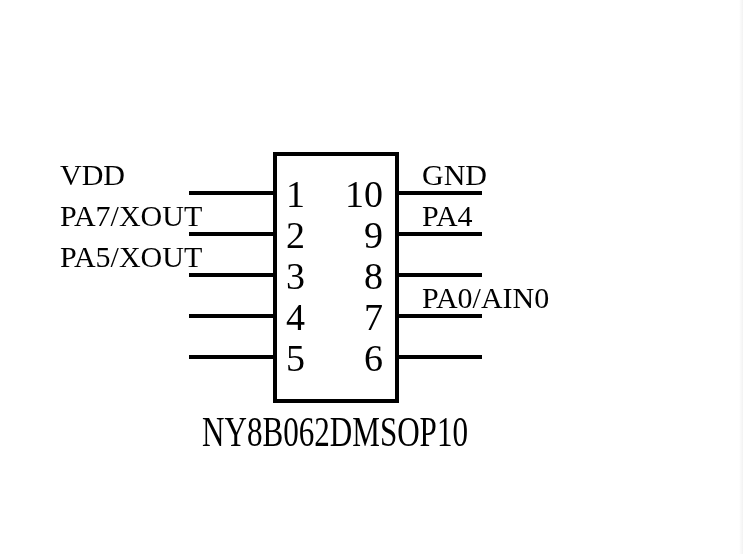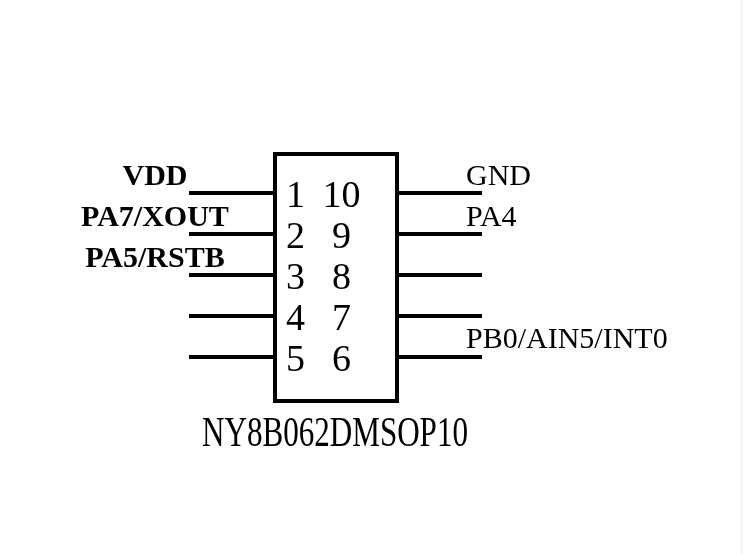--- a/index.html
+++ b/index.html
@@ -34,32 +34,32 @@
   .pline.pl { left: 189px; width: 85px; }
   .pline.pr { left: 398px; width: 84px; }
   .lrow1 { top: 191px; } .lrow2 { top: 232px; } .lrow3 { top: 273px; }
   .lrow4 { top: 314px; } .lrow5 { top: 355px; }
   .plabel {
     position: absolute;
     font-size: 30px;
     line-height: 30px;
     white-space: nowrap;
   }
-  .plabel.left { left: 60px; width: 190px; text-align: center; font-weight: bold; }
-  .plabel.right { left: 422px; text-align: center; margin-left: 44px; }
+  .plabel.left { left: 60px; width: 190px; text-align: left; }
+  .plabel.right { left: 422px; text-align: center; }
   .trow1 { top: 160px; } .trow2 { top: 201px; } .trow3 { top: 242px; }
   .trow4 { top: 283px; } .trow5 { top: 323px; }
   .pnum {
     position: absolute;
     font-size: 38px;
     line-height: 38px;
     white-space: nowrap;
   }
   .pnum.left { left: 286px; }
-  .pnum.right { left: 300px; width: 83px; text-align: center; }
+  .pnum.right { left: 300px; width: 83px; text-align: right; }
   .nrow1 { top: 175px; } .nrow2 { top: 216px; } .nrow3 { top: 257px; }
   .nrow4 { top: 298px; } .nrow5 { top: 339px; }
   .part {
     position: absolute;
     left: 145px; top: 411px;
     width: 380px;
     text-align: center;
     font-size: 42px;
     line-height: 42px;
     white-space: nowrap;
@@ -81,25 +81,25 @@
   <div class="pline pl lrow5"></div>
 
   <div class="pline pr lrow1"></div>
   <div class="pline pr lrow2"></div>
   <div class="pline pr lrow3"></div>
   <div class="pline pr lrow4"></div>
   <div class="pline pr lrow5"></div>
 
   <div class="plabel left trow1">VDD</div>
   <div class="plabel left trow2">PA7/XOUT</div>
-  <div class="plabel left trow3">PA5/RSTB</div>
+  <div class="plabel left trow3">PA5/XOUT</div>
 
   <div class="plabel right trow1">GND</div>
   <div class="plabel right trow2">PA4</div>
-  <div class="plabel right trow5">PB0/AIN5/INT0</div>
+  <div class="plabel right trow4">PA0/AIN0</div>
 
   <div class="pnum left nrow1">1</div>
   <div class="pnum left nrow2">2</div>
   <div class="pnum left nrow3">3</div>
   <div class="pnum left nrow4">4</div>
   <div class="pnum left nrow5">5</div>
 
   <div class="pnum right nrow1">10</div>
   <div class="pnum right nrow2">9</div>
   <div class="pnum right nrow3">8</div>

